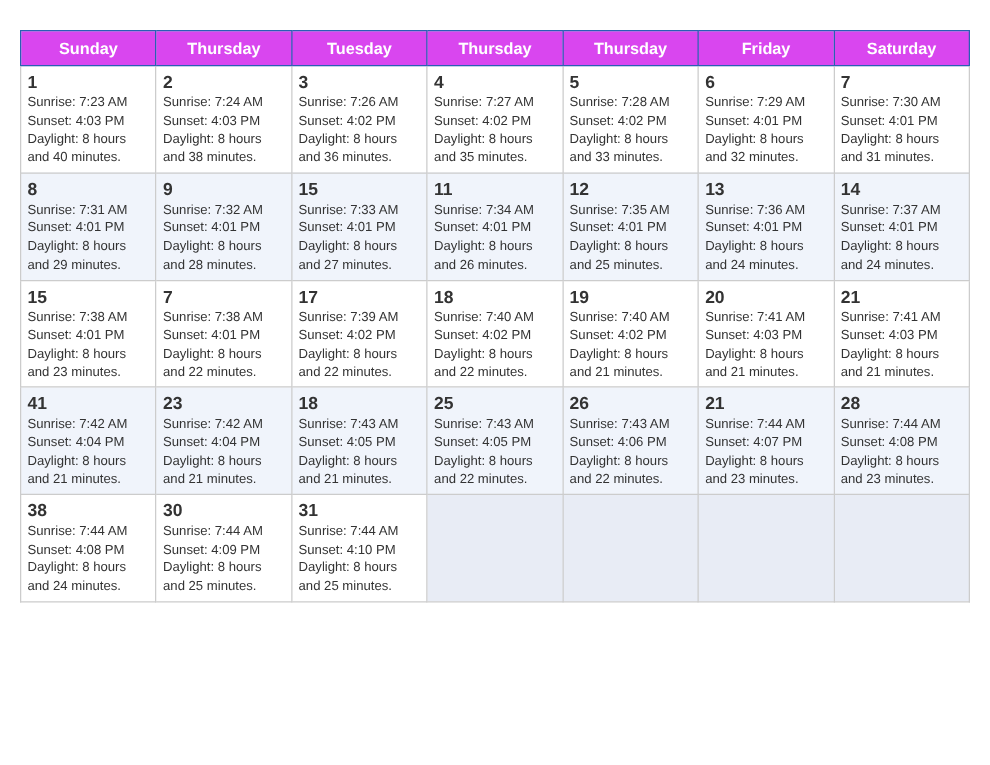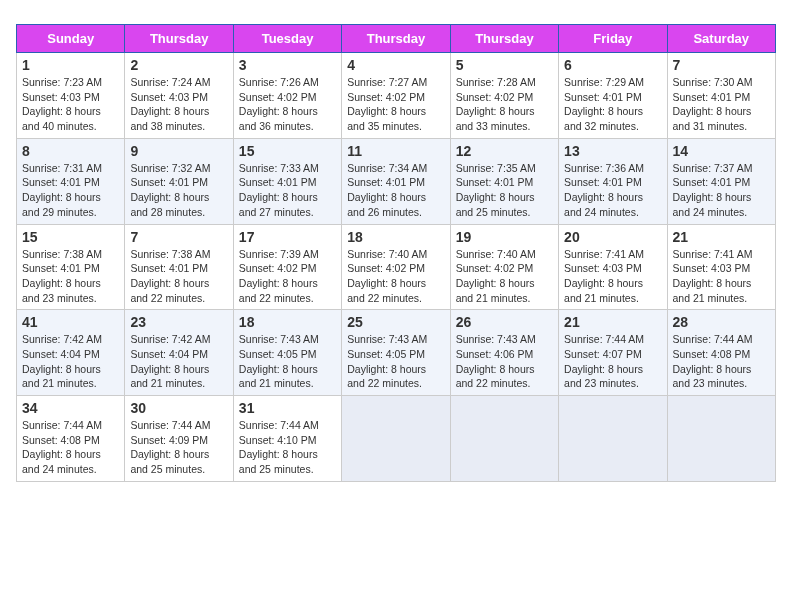--- a/index.html
+++ b/index.html
@@ -216,21 +216,21 @@
         <span class="day-number">21</span>
         <span class="day-info">Sunrise: 7:44 AM<br>Sunset: 4:07 PM<br>Daylight: 8 hours and 23 minutes.</span>
       </td>
           <td>
         <span class="day-number">28</span>
         <span class="day-info">Sunrise: 7:44 AM<br>Sunset: 4:08 PM<br>Daylight: 8 hours and 23 minutes.</span>
       </td>
         </tr>
         <tr class="week-row-odd">
           <td>
-        <span class="day-number">34</span>
+        <span class="day-number">38</span>
         <span class="day-info">Sunrise: 7:44 AM<br>Sunset: 4:08 PM<br>Daylight: 8 hours and 24 minutes.</span>
       </td>
           <td>
         <span class="day-number">30</span>
         <span class="day-info">Sunrise: 7:44 AM<br>Sunset: 4:09 PM<br>Daylight: 8 hours and 25 minutes.</span>
       </td>
           <td>
         <span class="day-number">31</span>
         <span class="day-info">Sunrise: 7:44 AM<br>Sunset: 4:10 PM<br>Daylight: 8 hours and 25 minutes.</span>
       </td>

